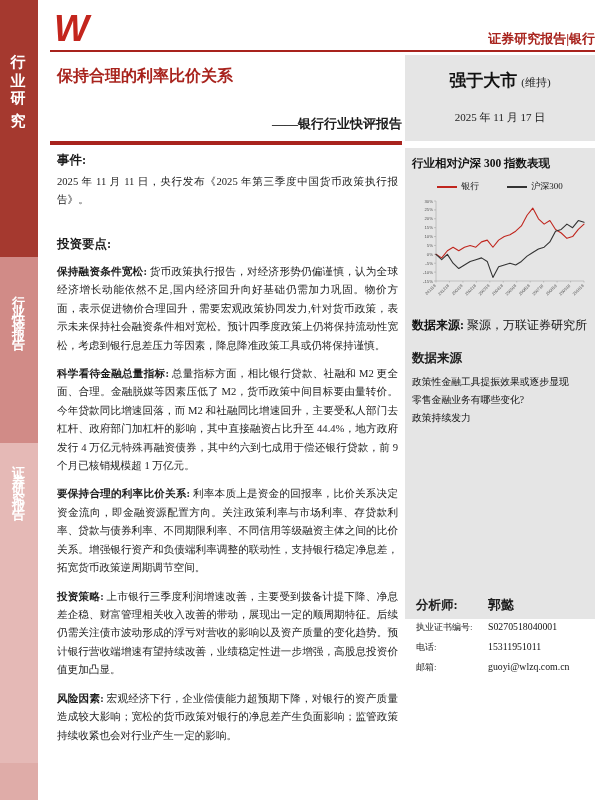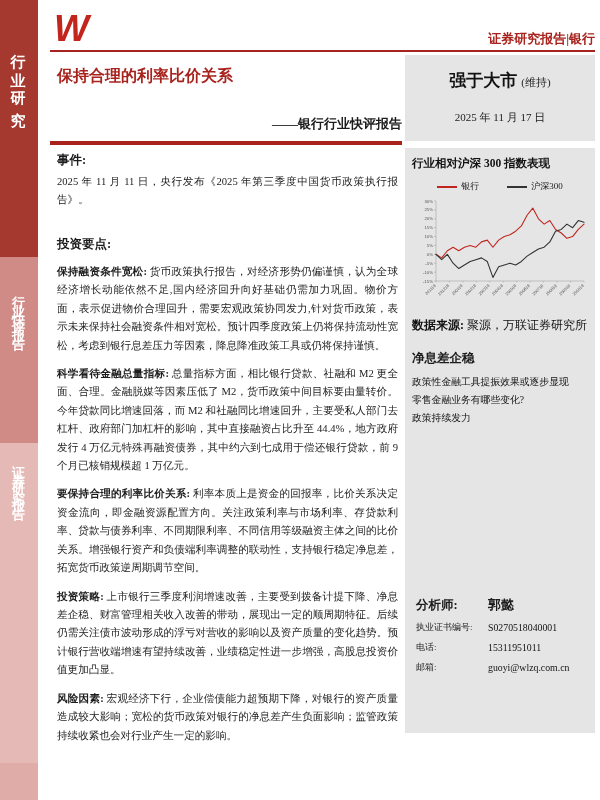--- a/index.html
+++ b/index.html
@@ -45,39 +45,39 @@
   .event-body{margin-bottom:26px;}
   .hl-head{margin-top:0;margin-bottom:10px;}
 
   
   .rating-box{position:absolute;left:405px;top:55px;width:190px;height:86px;background:#e5e5e5;}
   .rating-line{margin-top:14px;text-align:center;}
   .rating-grade{font-size:17px;font-weight:bold;color:#111;}
   .rating-suffix{font-size:11px;color:#222;}
   .rating-date{margin-top:18px;text-align:center;font-size:11px;color:#222;}
 
-  .panel{position:absolute;left:405px;top:148px;width:190px;height:585px;background:#e5e5e5;
+  .panel{position:absolute;left:405px;top:148px;width:190px;height:471px;background:#e5e5e5;
          box-sizing:border-box;padding:8px 7px;}
   .panel-title{font-size:11.5px;font-weight:bold;color:#111;}
   .legend{display:flex;justify-content:center;gap:28px;margin-top:9px;align-items:center;}
   .legend-item{display:flex;align-items:center;gap:4px;font-size:9px;color:#222;}
   .legend-swatch{width:20px;height:2px;display:inline-block;}
   .chart-wrap{margin-top:4px;}
   .source-line{font-size:12px;margin-top:4px;color:#111;}
   .source-label{font-weight:bold;}
 
   .related{margin-top:16px;}
   .related-head{font-size:12.5px;font-weight:bold;margin-bottom:6px;}
   .related-item{font-size:9.8px;line-height:1.85;color:#111;}
 
   .analyst{position:absolute;left:11px;top:448px;width:176px;}
   .analyst-row1{display:flex;align-items:baseline;}
   .analyst-head{font-size:12.5px;font-weight:bold;width:72px;}
   .analyst-name{font-size:13px;font-weight:bold;}
-  .analyst-row{display:flex;margin-top:7px;align-items:center;}
+  .analyst-row{display:flex;margin-top:7px;align-items:flex-start;}
   .analyst-label{font-size:9px;width:72px;color:#222;}
   .analyst-value{font-size:9.8px;color:#111;}
 </style>
 </head>
 <body>
 
 <div class="page">
 
   <div class="ribbon">
     <div class="seg seg1"></div>
@@ -201,21 +201,21 @@
           <polyline points="24.00,57.33 29.69,62.67 35.38,57.33 41.08,66.22 46.77,71.56 52.46,68.00 58.15,64.44 63.85,62.67 69.54,60.89 75.23,64.44 80.92,80.44 86.62,69.78 92.31,68.00 98.00,66.22 103.69,68.00 109.38,64.44 115.08,59.11 120.77,55.56 126.46,52.00 132.15,50.22 137.85,44.89 143.54,34.22 149.23,32.44 154.92,27.11 160.62,30.67 166.31,23.56 172.00,25.33" fill="none" stroke="#333333" stroke-width="1.1" stroke-linejoin="round" stroke-linecap="round"></polyline>
         </svg>
     </div>
 
     <div class="source-line">
       <span class="source-label">数据来源:</span>
       <span>聚源，万联证券研究所</span>
     </div>
 
     <div class="related">
-      <div class="related-head">净息差企稳</div>
+      <div class="related-head">数据来源</div>
       <div class="related-item">政策性金融工具提振效果或逐步显现</div>
       <div class="related-item">零售金融业务有哪些变化?</div>
       <div class="related-item">政策持续发力</div>
     </div>
 
     <div class="analyst">
       <div class="analyst-row1">
         <span class="analyst-head">分析师:</span>
         <span class="analyst-name">郭懿</span>
       </div>

